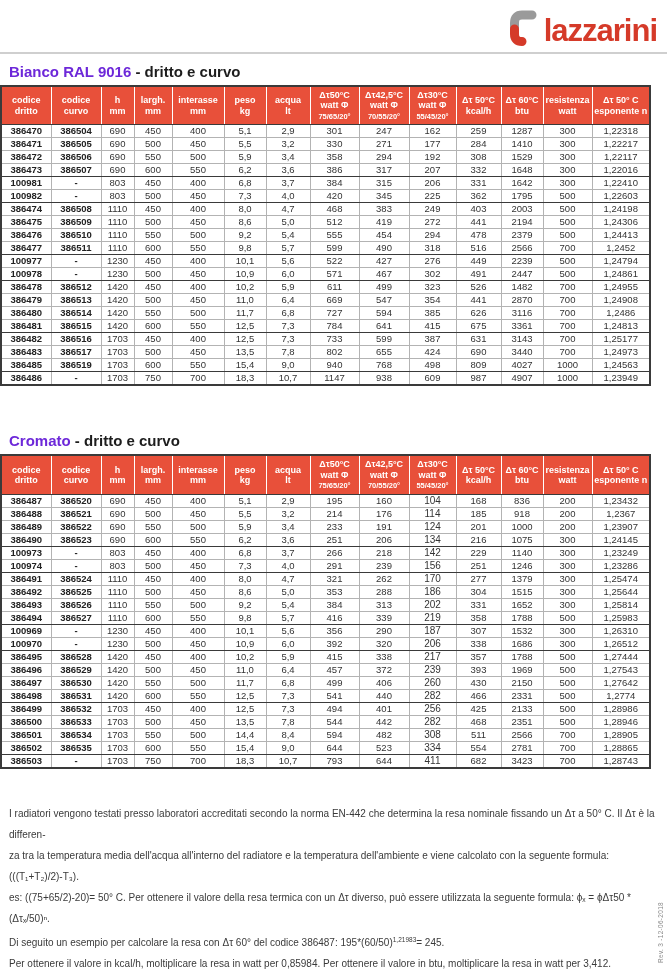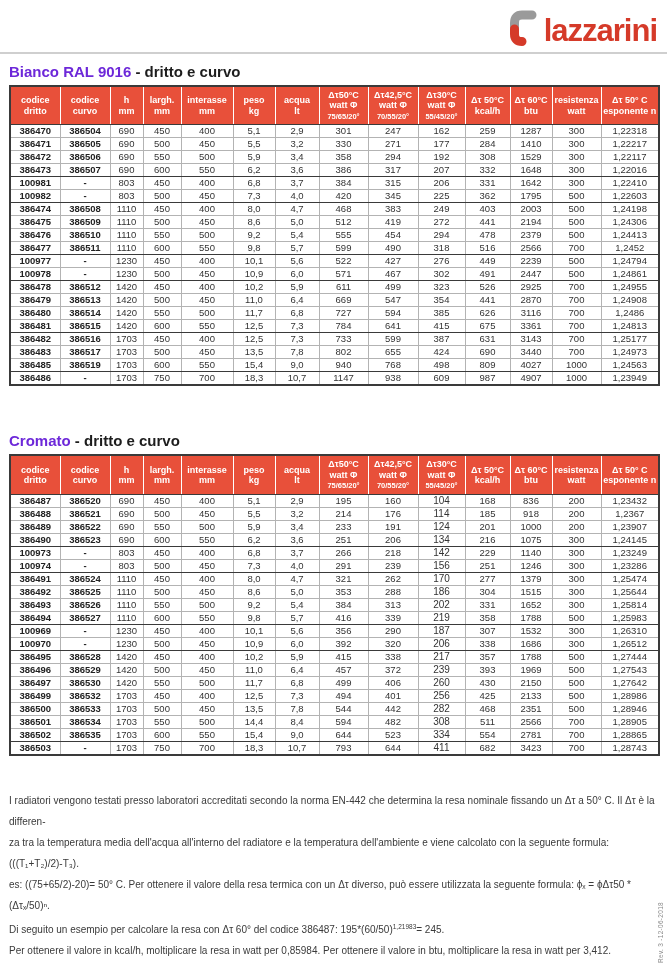--- a/index.html
+++ b/index.html
@@ -22,21 +22,21 @@
   }
   
   .section-title{
     margin:9px 0 5px 9px;font-size:15px;font-weight:bold;color:#1d1d1d;
   }
   .section-title .accent{color:#6d28d9;}
   .section-title.second{margin-top:46px;}
   
   table.spec{
     border-collapse:collapse;table-layout:fixed;
-    margin-left:9px;width:649px;
+    margin-left:0;width:649px;
     border:2px solid #3a3a3a;
     font-size:9.5px;
     padding-left:14px;
   }
   table.spec th{
     background:#e8503a;color:#ffffff;font-weight:bold;
     font-size:9px;line-height:1.15;padding:3px 0;
     border:1.5px solid #ffffff;
     border-top-color:#3a3a3a;border-bottom-color:#3a3a3a;
     text-align:center;vertical-align:middle;
@@ -320,21 +320,21 @@
         <td class="code">386512</td>
         <td>1420</td>
         <td>450</td>
         <td>400</td>
         <td>10,2</td>
         <td>5,9</td>
         <td>611</td>
         <td>499</td>
         <td>323</td>
         <td>526</td>
-        <td>2925</td>
+        <td>1482</td>
         <td>700</td>
         <td>1,24955</td>
       </tr>
       <tr>
         <td class="code">386479</td>
         <td class="code">386513</td>
         <td>1420</td>
         <td>500</td>
         <td>450</td>
         <td>11,0</td>
@@ -719,20 +719,36 @@
         <td>11,7</td>
         <td>6,8</td>
         <td>499</td>
         <td>406</td>
         <td class="small-val">260</td>
         <td>430</td>
         <td>2150</td>
         <td>500</td>
         <td>1,27642</td>
       </tr>
+      <tr class="group-end">
+        <td class="code">386498</td>
+        <td class="code">386531</td>
+        <td>1420</td>
+        <td>600</td>
+        <td>550</td>
+        <td>12,5</td>
+        <td>7,3</td>
+        <td>541</td>
+        <td>440</td>
+        <td class="small-val">282</td>
+        <td>466</td>
+        <td>2331</td>
+        <td>500</td>
+        <td>1,2774</td>
+      </tr>
       <tr>
         <td class="code">386499</td>
         <td class="code">386532</td>
         <td>1703</td>
         <td>450</td>
         <td>400</td>
         <td>12,5</td>
         <td>7,3</td>
         <td>494</td>
         <td>401</td>

